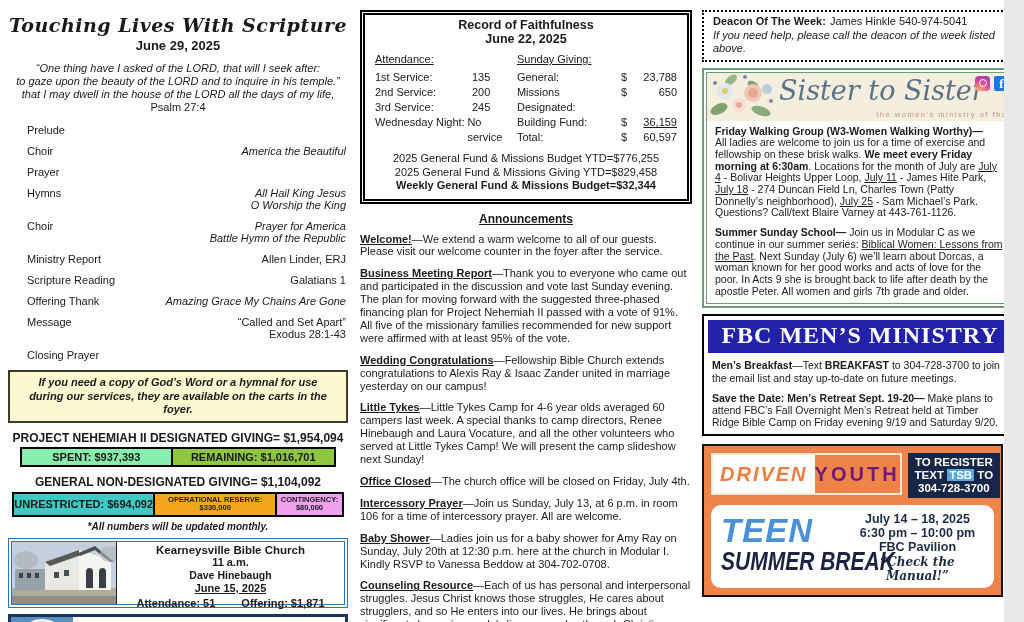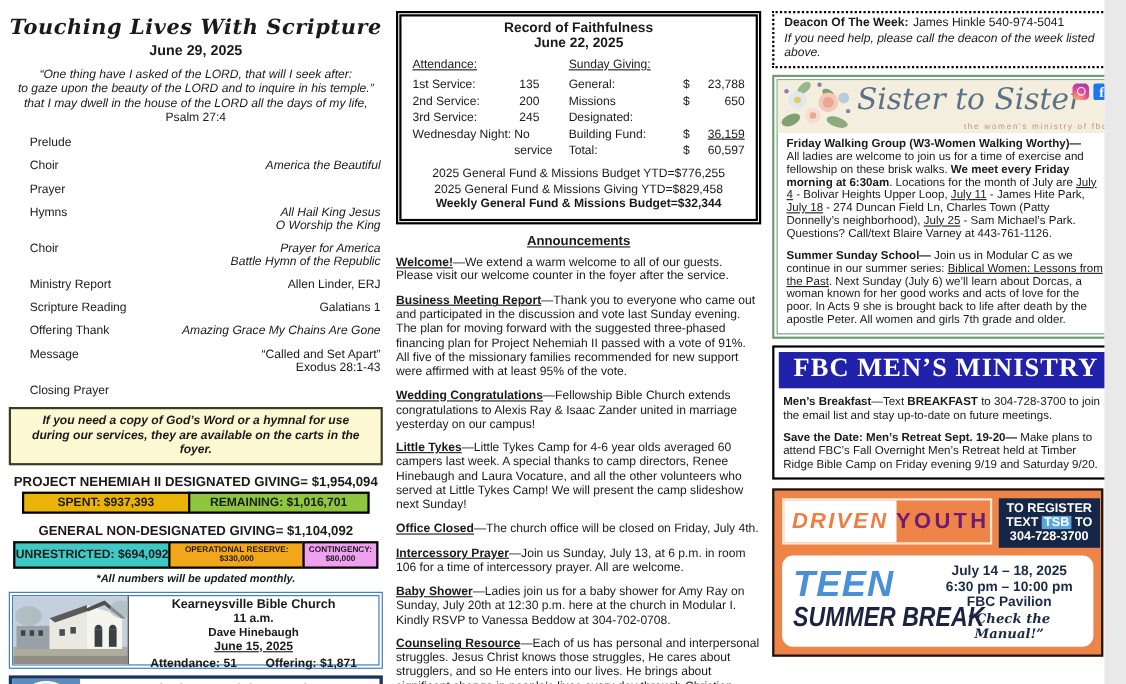--- a/index.html
+++ b/index.html
@@ -24,21 +24,21 @@
   .it{font-style:italic;}
   .note-box{border:2px solid #3b3b28;background:#fcf8d2;padding:4px 10px;font-size:11px;
             font-weight:bold;font-style:italic;text-align:center;line-height:13.5px;margin-top:4px;}
   .giv-head{font-size:12px;font-weight:bold;text-align:center;margin-top:8px;}
   .bar{display:flex;margin-top:2px;}
   .cell{border:2px solid #000;font-weight:bold;text-align:center;font-size:11px;
         padding:2px 0;margin-left:-2px;display:flex;flex-direction:column;justify-content:center;}
   .cell:first-child{margin-left:0;}
   .bar-project{margin:2px 12px 0 12px;}
   .bar-general{margin:3px 4px 0 4px;}
-  .c-spent{background:#eab308;flex:0 0 47%;}
+  .c-spent{background:#86efac;flex:0 0 47%;}
   .c-remaining{background:#8ec63f;flex:1;}
   .c-unrestricted{background:#3fc9c4;flex:0 0 42%;}
   .c-operational{background:#f2a71b;flex:0 0 36%;}
   .c-contingency{background:#efa0ee;flex:1;}
   .cell .sm{font-size:7.5px;line-height:8.5px;}
   .footnote{font-size:10px;font-weight:bold;font-style:italic;text-align:center;margin-top:4px;}
   .dbl-blue{border:1px solid #2e74b5;padding:2px;margin-top:6px;background:#fff;}
   .dbl-blue-in{border:1px solid #2e74b5;display:flex;height:62px;}
   .kv-photo{width:104px;border-right:1px solid #222;flex:0 0 104px;background:#c9d4e2;}
   .kv-photo svg{display:block;}

